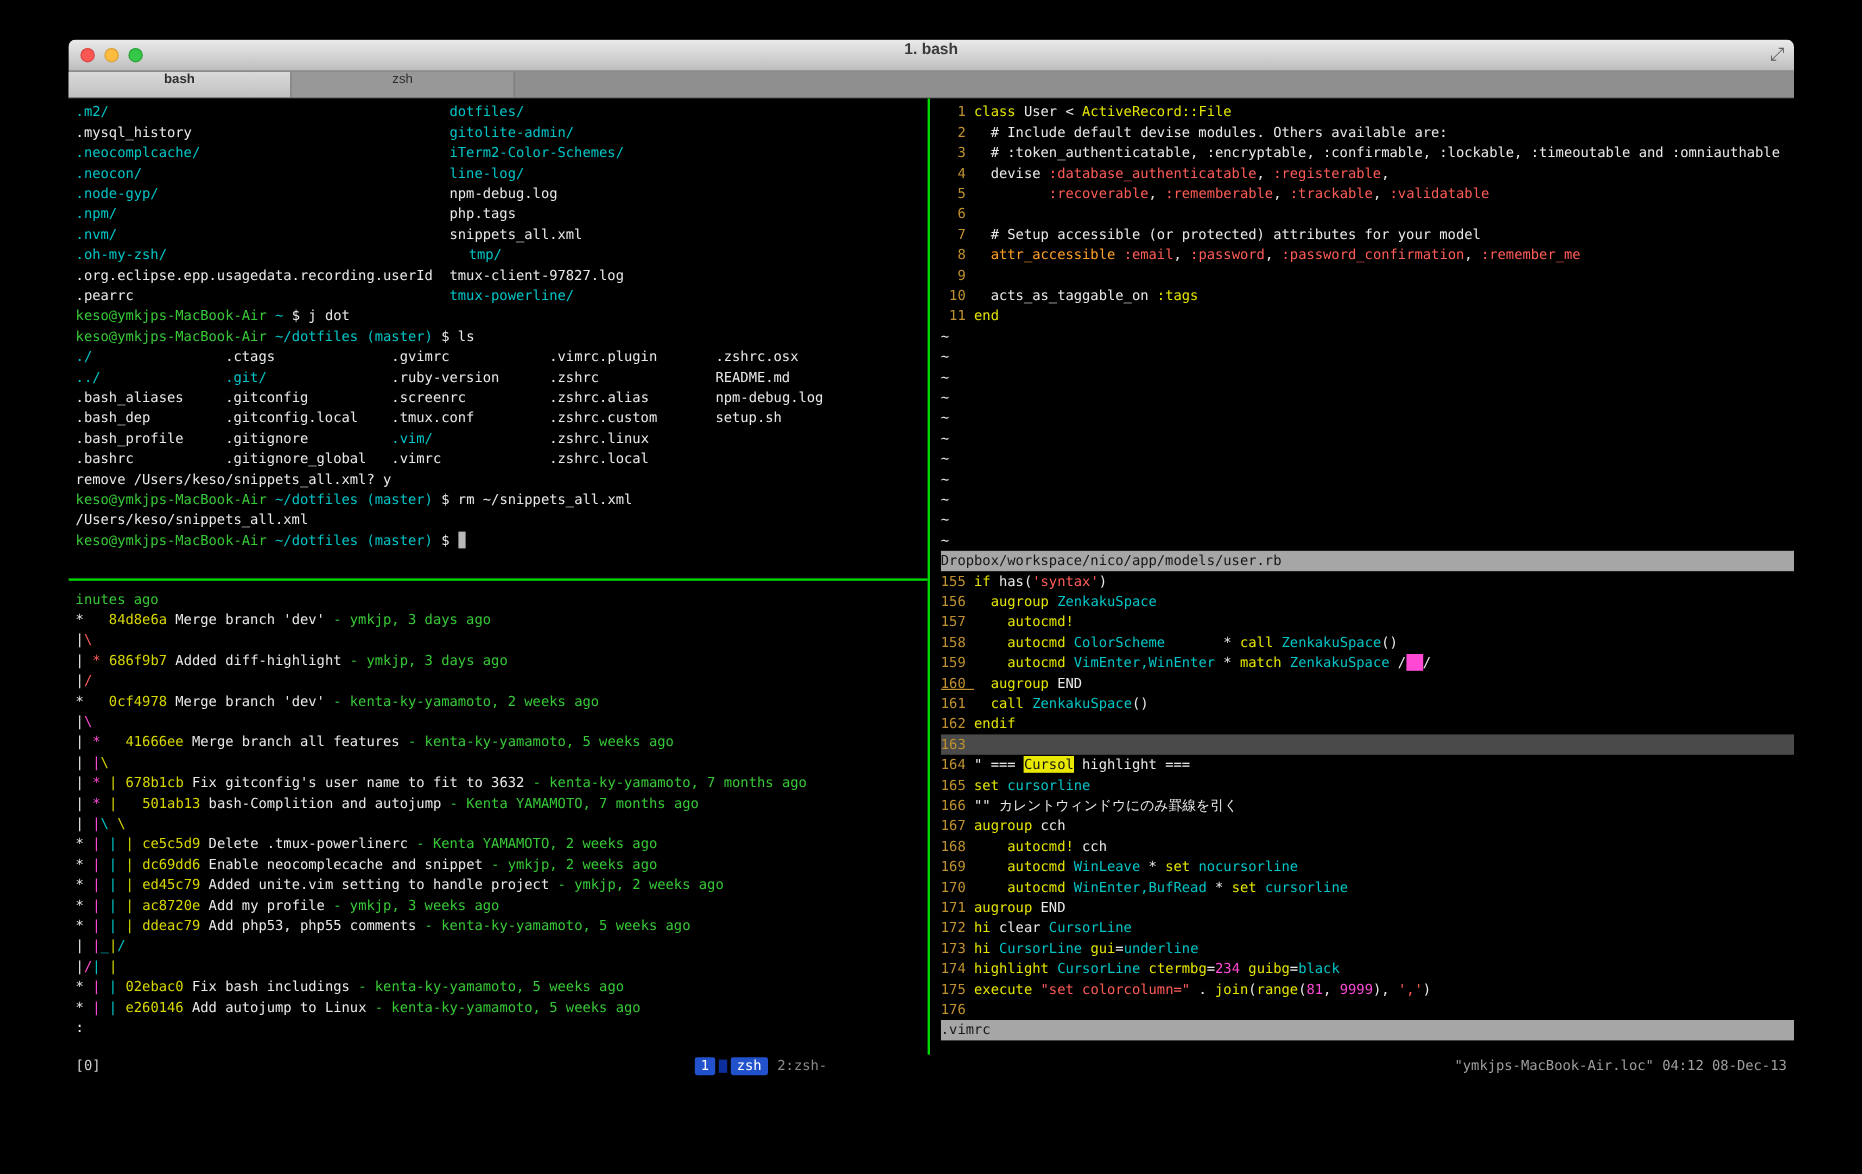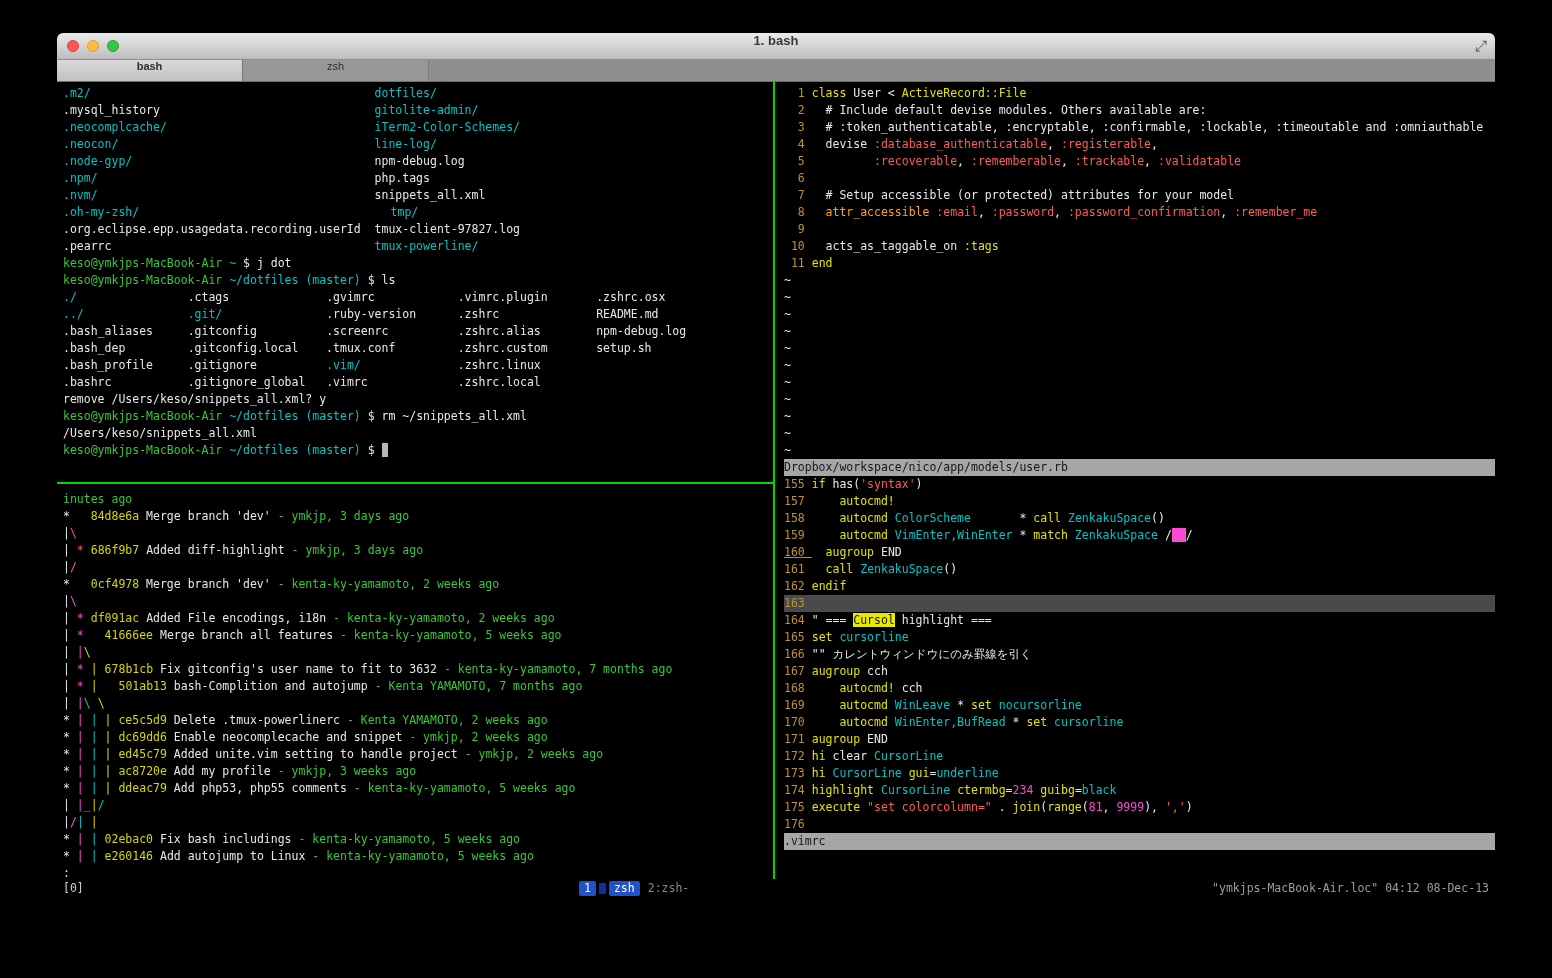--- a/index.html
+++ b/index.html
@@ -79,21 +79,20 @@
           <div class="tline"><span style="color: rgb(55, 200, 55);">keso@ymkjps-MacBook-Air</span><span style="color: rgb(232, 232, 232);"> </span><span style="color: rgb(0, 197, 199);">~/dotfiles</span><span style="color: rgb(232, 232, 232);"> </span><span style="color: rgb(0, 197, 199);">(master)</span><span style="color: rgb(232, 232, 232);"> $ </span><span style="color: rgb(232, 232, 232); background: rgb(184, 184, 184);"> </span></div>
         </div>
       <div class="pane p-git">
           <div class="tline"><span style="color: rgb(55, 200, 55);">inutes ago</span></div>
           <div class="tline"><span style="color: rgb(232, 232, 232);">*   </span><span style="color: rgb(215, 215, 0);">84d8e6a</span><span style="color: rgb(232, 232, 232);"> Merge branch 'dev' </span><span style="color: rgb(55, 200, 55);">- ymkjp, 3 days ago</span></div>
           <div class="tline"><span style="color: rgb(232, 232, 232);">|</span><span style="color: rgb(255, 92, 87);">\</span></div>
           <div class="tline"><span style="color: rgb(232, 232, 232);">| </span><span style="color: rgb(255, 92, 87);">*</span><span style="color: rgb(232, 232, 232);"> </span><span style="color: rgb(215, 215, 0);">686f9b7</span><span style="color: rgb(232, 232, 232);"> Added diff-highlight </span><span style="color: rgb(55, 200, 55);">- ymkjp, 3 days ago</span></div>
           <div class="tline"><span style="color: rgb(232, 232, 232);">|</span><span style="color: rgb(255, 92, 87);">/</span></div>
           <div class="tline"><span style="color: rgb(232, 232, 232);">*   </span><span style="color: rgb(215, 215, 0);">0cf4978</span><span style="color: rgb(232, 232, 232);"> Merge branch 'dev' </span><span style="color: rgb(55, 200, 55);">- kenta-ky-yamamoto, 2 weeks ago</span></div>
           <div class="tline"><span style="color: rgb(232, 232, 232);">|</span><span style="color: rgb(255, 73, 213);">\</span></div>
-          <div class="tline"><span style="color: rgb(232, 232, 232);">| </span><span style="color: rgb(255, 73, 213);">*</span><span style="color: rgb(232, 232, 232);"> </span><span style="color: rgb(215, 215, 0);">df091ac</span><span style="color: rgb(232, 232, 232);"> Added File encodings, i18n </span><span style="color: rgb(55, 200, 55);">- kenta-ky-yamamoto, 2 weeks ago</span></div>
           <div class="tline"><span style="color: rgb(232, 232, 232);">| </span><span style="color: rgb(255, 73, 213);">*</span><span style="color: rgb(232, 232, 232);">   </span><span style="color: rgb(215, 215, 0);">41666ee</span><span style="color: rgb(232, 232, 232);"> Merge branch all features </span><span style="color: rgb(55, 200, 55);">- kenta-ky-yamamoto, 5 weeks ago</span></div>
           <div class="tline"><span style="color: rgb(232, 232, 232);">| </span><span style="color: rgb(255, 73, 213);">|</span><span style="color: rgb(215, 215, 0);">\</span></div>
           <div class="tline"><span style="color: rgb(232, 232, 232);">| </span><span style="color: rgb(255, 73, 213);">*</span><span style="color: rgb(232, 232, 232);"> </span><span style="color: rgb(215, 215, 0);">|</span><span style="color: rgb(232, 232, 232);"> </span><span style="color: rgb(215, 215, 0);">678b1cb</span><span style="color: rgb(232, 232, 232);"> Fix gitconfig's user name to fit to 3632 </span><span style="color: rgb(55, 200, 55);">- kenta-ky-yamamoto, 7 months ago</span></div>
           <div class="tline"><span style="color: rgb(232, 232, 232);">| </span><span style="color: rgb(255, 73, 213);">*</span><span style="color: rgb(232, 232, 232);"> </span><span style="color: rgb(215, 215, 0);">|</span><span style="color: rgb(232, 232, 232);">   </span><span style="color: rgb(215, 215, 0);">501ab13</span><span style="color: rgb(232, 232, 232);"> bash-Complition and autojump </span><span style="color: rgb(55, 200, 55);">- Kenta YAMAMOTO, 7 months ago</span></div>
           <div class="tline"><span style="color: rgb(232, 232, 232);">| </span><span style="color: rgb(255, 73, 213);">|</span><span style="color: rgb(0, 197, 199);">\</span><span style="color: rgb(232, 232, 232);"> </span><span style="color: rgb(215, 215, 0);">\</span></div>
           <div class="tline"><span style="color: rgb(232, 232, 232);">* </span><span style="color: rgb(255, 73, 213);">| </span><span style="color: rgb(0, 197, 199);">| </span><span style="color: rgb(215, 215, 0);">| </span><span style="color: rgb(215, 215, 0);">ce5c5d9</span><span style="color: rgb(232, 232, 232);"> Delete .tmux-powerlinerc </span><span style="color: rgb(55, 200, 55);">- Kenta YAMAMOTO, 2 weeks ago</span></div>
           <div class="tline"><span style="color: rgb(232, 232, 232);">* </span><span style="color: rgb(255, 73, 213);">| </span><span style="color: rgb(0, 197, 199);">| </span><span style="color: rgb(215, 215, 0);">| </span><span style="color: rgb(215, 215, 0);">dc69dd6</span><span style="color: rgb(232, 232, 232);"> Enable neocomplecache and snippet </span><span style="color: rgb(55, 200, 55);">- ymkjp, 2 weeks ago</span></div>
           <div class="tline"><span style="color: rgb(232, 232, 232);">* </span><span style="color: rgb(255, 73, 213);">| </span><span style="color: rgb(0, 197, 199);">| </span><span style="color: rgb(215, 215, 0);">| </span><span style="color: rgb(215, 215, 0);">ed45c79</span><span style="color: rgb(232, 232, 232);"> Added unite.vim setting to handle project </span><span style="color: rgb(55, 200, 55);">- ymkjp, 2 weeks ago</span></div>
           <div class="tline"><span style="color: rgb(232, 232, 232);">* </span><span style="color: rgb(255, 73, 213);">| </span><span style="color: rgb(0, 197, 199);">| </span><span style="color: rgb(215, 215, 0);">| </span><span style="color: rgb(215, 215, 0);">ac8720e</span><span style="color: rgb(232, 232, 232);"> Add my profile </span><span style="color: rgb(55, 200, 55);">- ymkjp, 3 weeks ago</span></div>
           <div class="tline"><span style="color: rgb(232, 232, 232);">* </span><span style="color: rgb(255, 73, 213);">| </span><span style="color: rgb(0, 197, 199);">| </span><span style="color: rgb(215, 215, 0);">| </span><span style="color: rgb(215, 215, 0);">ddeac79</span><span style="color: rgb(232, 232, 232);"> Add php53, php55 comments </span><span style="color: rgb(55, 200, 55);">- kenta-ky-yamamoto, 5 weeks ago</span></div>
@@ -121,20 +120,21 @@
           <div class="tline"><span style="color: rgb(232, 232, 232);">~</span></div>
           <div class="tline"><span style="color: rgb(232, 232, 232);">~</span></div>
           <div class="tline"><span style="color: rgb(232, 232, 232);">~</span></div>
           <div class="tline"><span style="color: rgb(232, 232, 232);">~</span></div>
           <div class="tline"><span style="color: rgb(232, 232, 232);">~</span></div>
           <div class="tline"><span style="color: rgb(232, 232, 232);">~</span></div>
           <div class="tline"><span style="color: rgb(232, 232, 232);">~</span></div>
           <div class="tline"><span style="color: rgb(232, 232, 232);">~</span></div>
           <div class="tline statusline"><span style="color: rgb(22, 22, 22);">Dropbox/workspace/nico/app/models/user.rb</span></div>
           <div class="tline"><span style="color: rgb(191, 145, 48);">155 </span><span style="color: rgb(228, 228, 0);">if</span><span style="color: rgb(232, 232, 232);"> has(</span><span style="color: rgb(255, 92, 87);">'syntax'</span><span style="color: rgb(232, 232, 232);">)</span></div>
+          <div class="tline"><span style="color: rgb(191, 145, 48);">156 </span><span style="color: rgb(232, 232, 232);">  </span><span style="color: rgb(228, 228, 0);">augroup</span><span style="color: rgb(232, 232, 232);"> </span><span style="color: rgb(0, 197, 199);">ZenkakuSpace</span></div>
           <div class="tline"><span style="color: rgb(191, 145, 48);">157 </span><span style="color: rgb(232, 232, 232);">    </span><span style="color: rgb(228, 228, 0);">autocmd!</span></div>
           <div class="tline"><span style="color: rgb(191, 145, 48);">158 </span><span style="color: rgb(232, 232, 232);">    </span><span style="color: rgb(228, 228, 0);">autocmd</span><span style="color: rgb(232, 232, 232);"> </span><span style="color: rgb(0, 197, 199);">ColorScheme</span><span>       </span><span style="color: rgb(232, 232, 232);">* </span><span style="color: rgb(228, 228, 0);">call</span><span style="color: rgb(232, 232, 232);"> </span><span style="color: rgb(0, 197, 199);">ZenkakuSpace</span><span style="color: rgb(232, 232, 232);">()</span></div>
           <div class="tline"><span style="color: rgb(191, 145, 48);">159 </span><span style="color: rgb(232, 232, 232);">    </span><span style="color: rgb(228, 228, 0);">autocmd</span><span style="color: rgb(232, 232, 232);"> </span><span style="color: rgb(0, 197, 199);">VimEnter,WinEnter</span><span style="color: rgb(232, 232, 232);"> * </span><span style="color: rgb(228, 228, 0);">match</span><span style="color: rgb(232, 232, 232);"> </span><span style="color: rgb(0, 197, 199);">ZenkakuSpace</span><span style="color: rgb(232, 232, 232);"> /</span><span style="color: rgb(232, 232, 232); background: rgb(255, 73, 213);">  </span><span style="color: rgb(232, 232, 232);">/</span></div>
           <div class="tline"><span style="color: rgb(191, 145, 48); text-decoration: underline;">160 </span><span style="color: rgb(232, 232, 232);">  </span><span style="color: rgb(228, 228, 0);">augroup</span><span style="color: rgb(232, 232, 232);"> END</span></div>
           <div class="tline"><span style="color: rgb(191, 145, 48);">161 </span><span style="color: rgb(232, 232, 232);">  </span><span style="color: rgb(228, 228, 0);">call</span><span style="color: rgb(232, 232, 232);"> </span><span style="color: rgb(0, 197, 199);">ZenkakuSpace</span><span style="color: rgb(232, 232, 232);">()</span></div>
           <div class="tline"><span style="color: rgb(191, 145, 48);">162 </span><span style="color: rgb(228, 228, 0);">endif</span></div>
           <div class="tline cursorline"><span style="color: rgb(191, 145, 48);">163 </span></div>
           <div class="tline"><span style="color: rgb(191, 145, 48);">164 </span><span style="color: rgb(232, 232, 232);">" === </span><span style="color: rgb(22, 22, 22); background: rgb(232, 232, 0);">Cursol</span><span style="color: rgb(232, 232, 232);"> highlight ===</span></div>
           <div class="tline"><span style="color: rgb(191, 145, 48);">165 </span><span style="color: rgb(228, 228, 0);">set</span><span style="color: rgb(232, 232, 232);"> </span><span style="color: rgb(0, 197, 199);">cursorline</span></div>
           <div class="tline"><span style="color: rgb(191, 145, 48); margin-top: 42px;">166 </span><span style="color: rgb(232, 232, 232);">"" カレントウィンドウにのみ罫線を引く</span></div>

